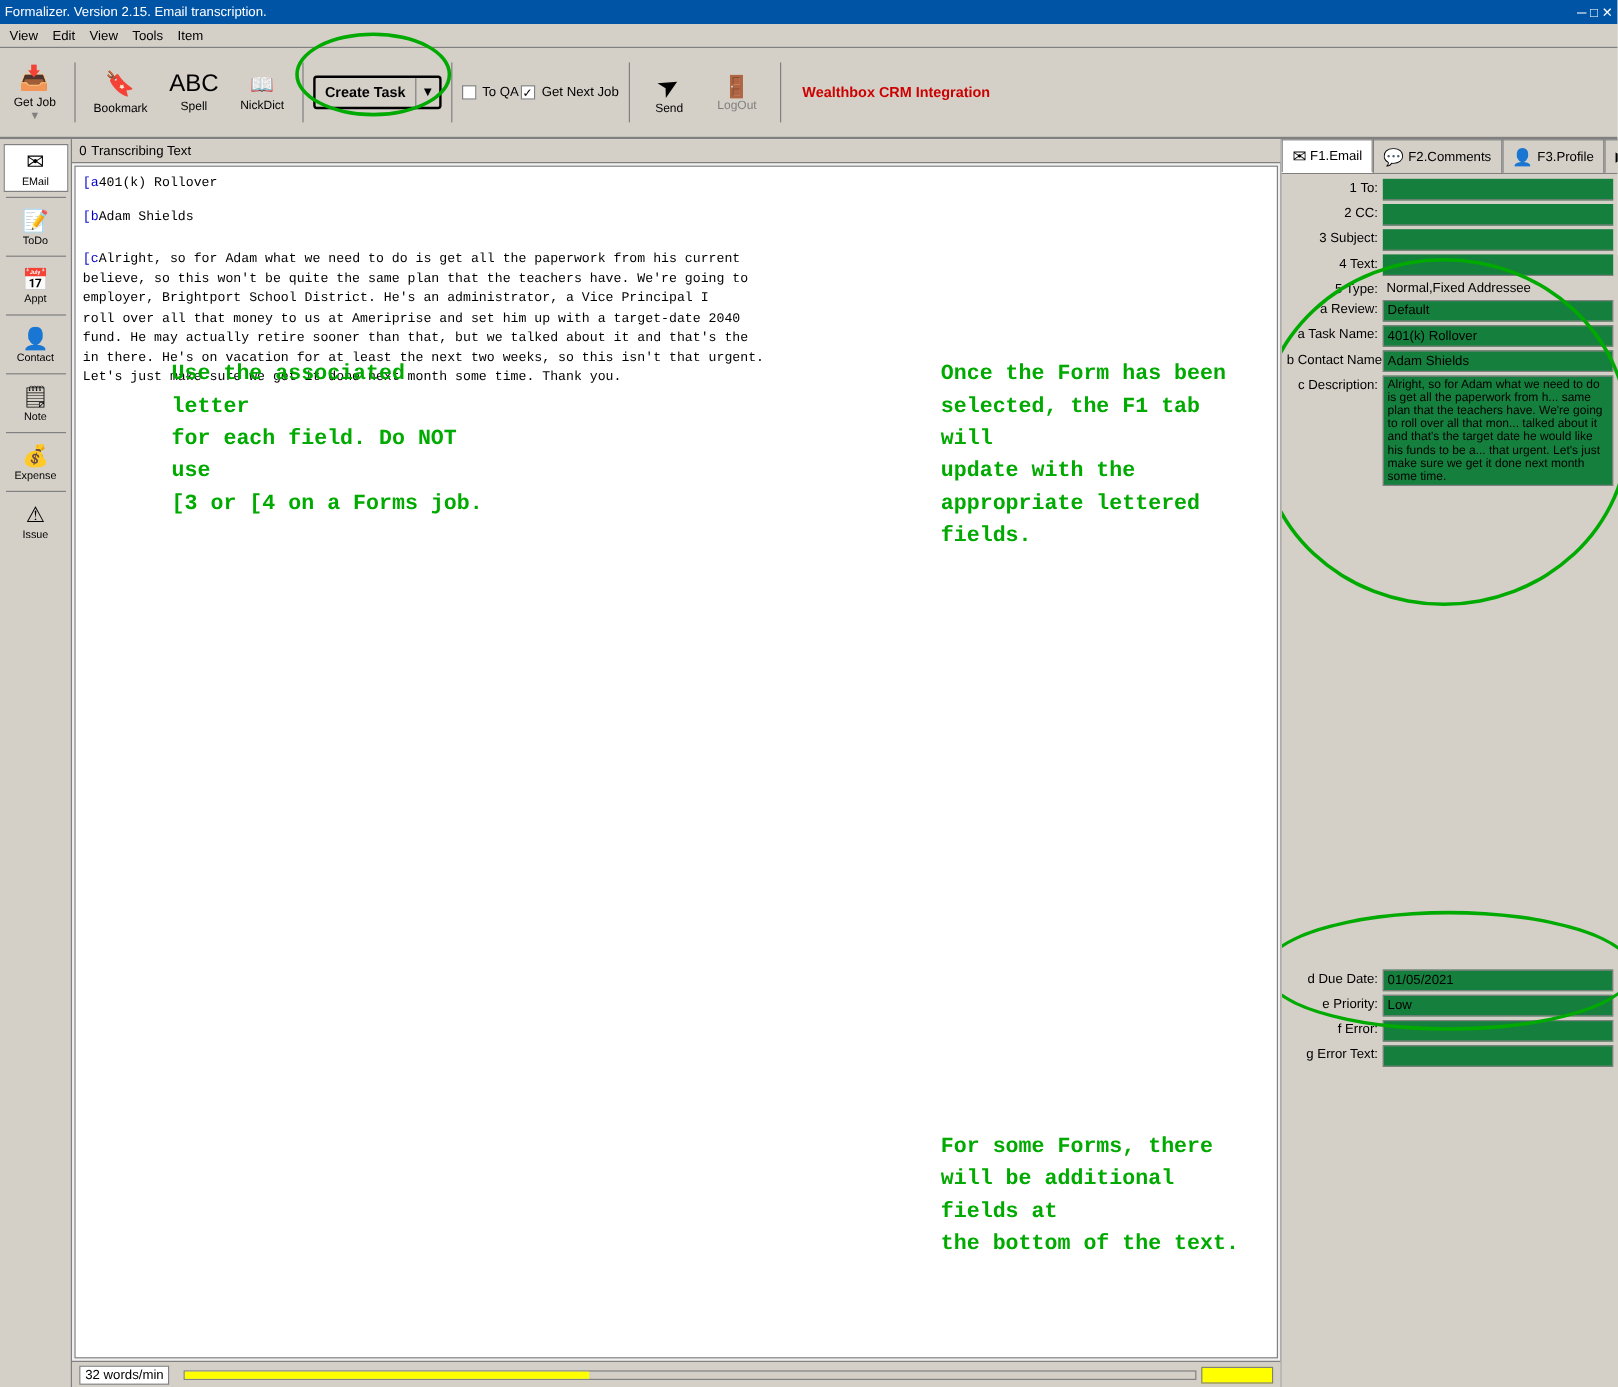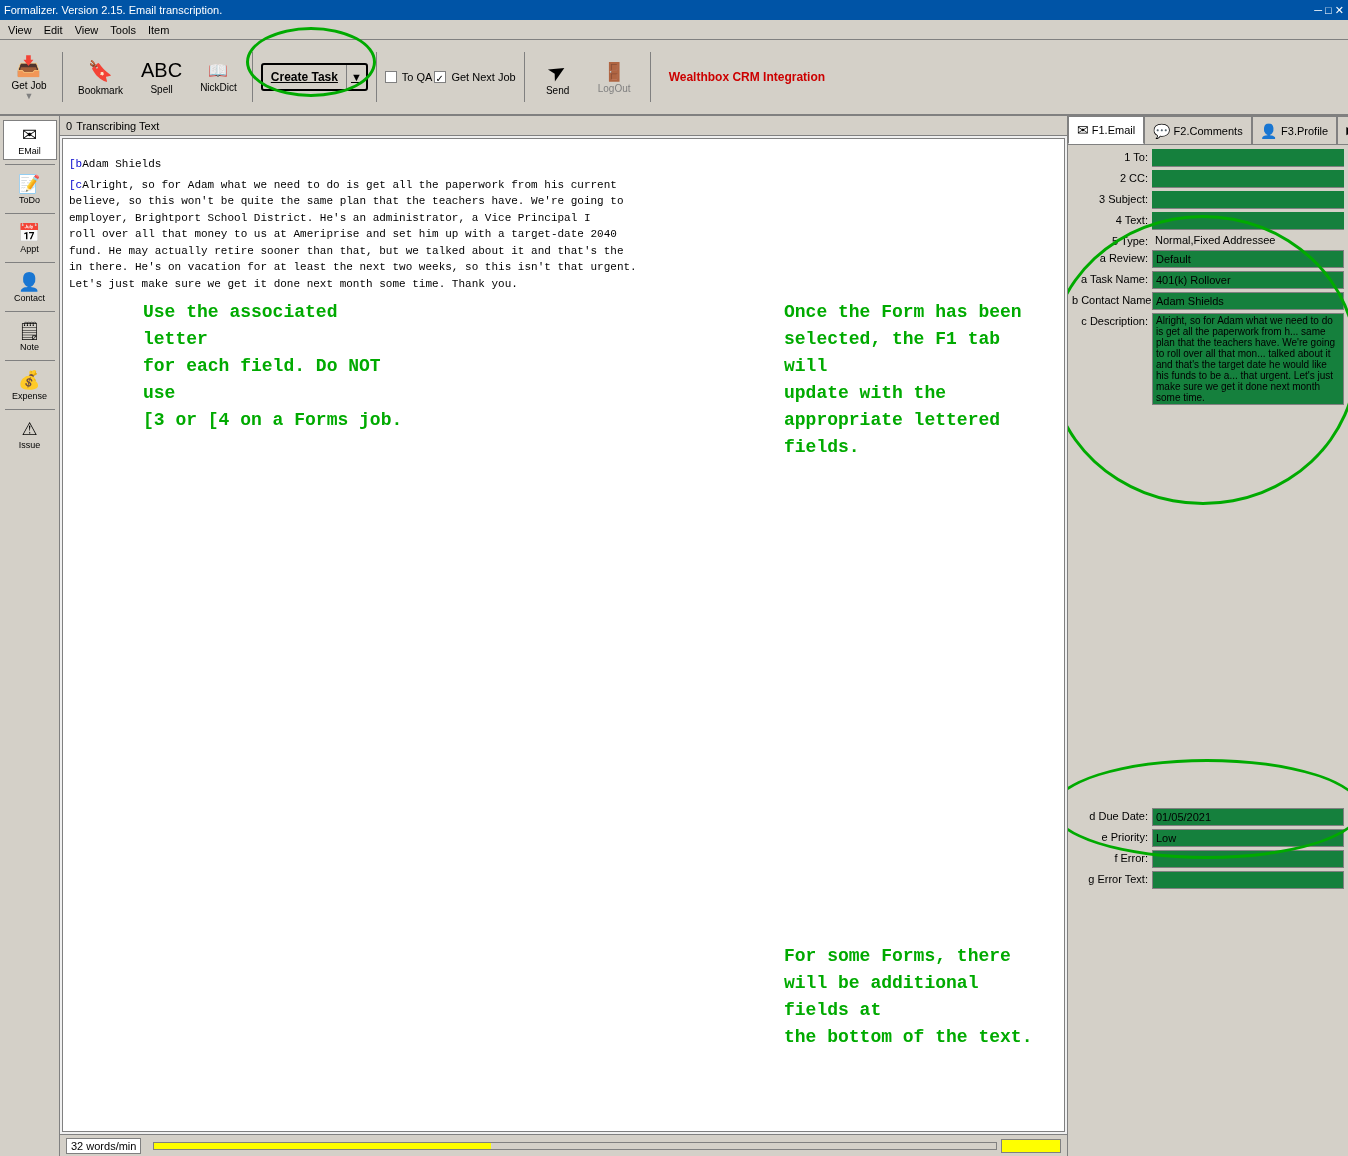--- a/index.html
+++ b/index.html
@@ -125,21 +125,21 @@
     <div>Spell</div>
   </div>
 
   <div class="toolbar-btn">
     <div class="icon" style="font-size:16px;">📖</div>
     <div>NickDict</div>
   </div>
 
   <div class="toolbar-separator"></div>
 
-  <div style="position:relative; display:flex; align-items:center; height:60px;text-decoration:underline;">
+  <div style="position:relative; display:flex; align-items:center; height:60px;">
     <div class="create-task-btn">
       <span class="btn-label">Create Task</span>
       <span class="btn-arrow">▼</span>
     </div>
     <div class="create-task-circle"></div>
   </div>
 
   <div class="toolbar-separator"></div>
 
   <div class="checkbox-group">
@@ -208,24 +208,27 @@
       <div>Issue</div>
     </div>
   </div>
 
   <div class="text-panel">
     <div class="text-panel-header">
       <span style="margin-right:4px;">0</span>
       <span>Transcribing Text</span>
     </div>
     <div class="text-content">
+      <div style="font-family:'Courier New',monospace; font-size:11px; line-height:1.5;">
+        <span class="transcription-code">[a</span><span>401(k) Rollover</span>
+      </div>
       <div style="font-family:'Courier New',monospace; font-size:11px; line-height:1.5;margin-top:11px;">
         <span class="transcription-code">[b</span><span>Adam Shields</span>
       </div>
-      <div style="font-family:'Courier New',monospace; font-size:11px; line-height:1.5; margin-top:4px;">
+      <div style="font-family:'Courier New',monospace; font-size:11px; line-height:1.5; margin-top:19px;">
         <span class="transcription-code">[c</span><span>Alright, so for Adam what we need to do is get all the paperwork from his current</span>
       </div>
       <div style="font-family:'Courier New',monospace; font-size:11px; line-height:1.5;">believe, so this won't be quite the same plan that the teachers have.  We're going to</div>
       <div style="font-family:'Courier New',monospace; font-size:11px; line-height:1.5;">employer, Brightport School District.  He's an administrator, a Vice Principal I</div>
       <div style="font-family:'Courier New',monospace; font-size:11px; line-height:1.5;">roll over all that money to us at Ameriprise and set him up with a target-date 2040</div>
       <div style="font-family:'Courier New',monospace; font-size:11px; line-height:1.5;">fund.  He may actually retire sooner than that, but we talked about it and that's the</div>
       <div style="font-family:'Courier New',monospace; font-size:11px; line-height:1.5;">in there.  He's on vacation for at least the next two weeks, so this isn't that urgent.</div>
       <div style="font-family:'Courier New',monospace; font-size:11px; line-height:1.5;">Let's just make sure we get it done next month some time.  Thank you.</div>
 
       <div class="text-overlay" style="white-space:pre-line;">Use the associated letter

